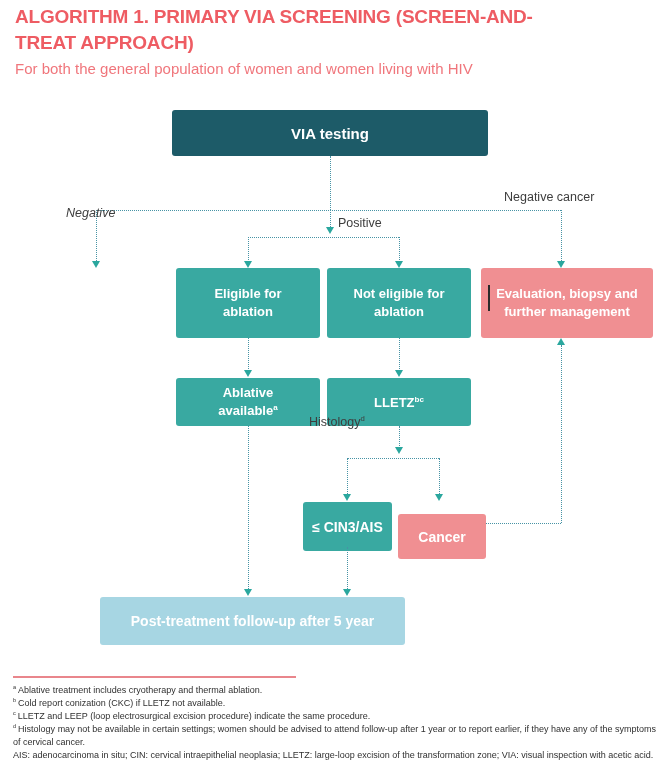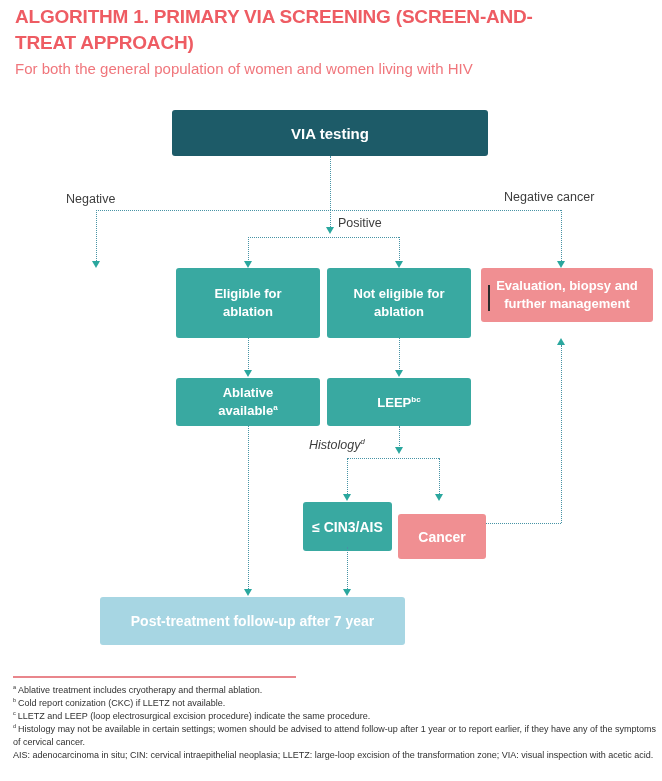--- a/index.html
+++ b/index.html
@@ -57,21 +57,21 @@
   <div class="title">ALGORITHM 1. PRIMARY VIA SCREENING (SCREEN-AND-TREAT APPROACH)</div>
   <div class="subtitle">For both the general population of women and women living with HIV</div>
 
   <div class="node dark" style="left:172px;top:110px;width:316px;height:46px;font-size:15px;">
     <span>VIA testing</span>
   </div>
 
   <div class="vline" style="left:330px;top:156px;height:54px;"></div>
   <div class="hline" style="left:96px;top:210px;width:465px;"></div>
 
-  <div class="edge-label" style="left:66px;top:192px;">Negative</div>
+  <div class="edge-label" style="left:66px;top:206px;font-style:italic;">Negative</div>
   <div class="edge-label" style="left:504px;top:190px;">Negative cancer</div>
 
   <div class="vline" style="left:96px;top:210px;height:51px;"></div>
   <div class="arr-down" style="left:92px;top:261px;"></div>
 
   <div class="vline" style="left:561px;top:210px;height:51px;"></div>
   <div class="arr-down" style="left:557px;top:261px;"></div>
 
   <div class="vline" style="left:330px;top:210px;height:17px;"></div>
   <div class="arr-down" style="left:326px;top:227px;"></div>
@@ -82,43 +82,43 @@
   <div class="arr-down" style="left:244px;top:261px;"></div>
   <div class="vline" style="left:399px;top:237px;height:25px;"></div>
   <div class="arr-down" style="left:395px;top:261px;"></div>
 
   <div class="node teal" style="left:327px;top:268px;width:144px;height:70px;font-size:13px;line-height:1.4;padding:0 12px;">
     <span>Not eligible for ablation</span>
   </div>
   <div class="node teal" style="left:176px;top:268px;width:144px;height:70px;font-size:13px;line-height:1.4;padding:0 12px;">
     <span>Eligible for ablation</span>
   </div>
-  <div class="node salmon" style="left:481px;top:268px;width:172px;height:54px;font-size:13px;line-height:1.4;padding:0 4px;">
+  <div class="node salmon" style="left:481px;top:268px;width:172px;height:70px;font-size:13px;line-height:1.4;padding:0 4px;">
     <span class="caret"></span>
     <span>Evaluation, biopsy and further management</span>
   </div>
 
   <div class="vline" style="left:248px;top:338px;height:33px;"></div>
   <div class="arr-down" style="left:244px;top:370px;"></div>
   <div class="vline" style="left:399px;top:338px;height:33px;"></div>
   <div class="arr-down" style="left:395px;top:370px;"></div>
 
   <div class="node teal" style="left:176px;top:378px;width:144px;height:48px;font-size:13px;line-height:1.4;padding:0 24px;">
     <span><span>Ablative available</span><sup>a</sup></span>
   </div>
   <div class="node teal" style="left:327px;top:378px;width:144px;height:48px;font-size:13px;">
-    <span><span>LEEP</span><sup>bc</sup></span>
+    <span><span>LLETZ</span><sup>bc</sup></span>
   </div>
 
   <div class="vline" style="left:248px;top:426px;height:163px;"></div>
   <div class="arr-down" style="left:244px;top:589px;"></div>
 
   <div class="vline" style="left:399px;top:426px;height:22px;"></div>
   <div class="arr-down" style="left:395px;top:447px;"></div>
-  <div class="edge-label" style="left:309px;top:438px;font-style:italic;"><span>Histology</span><sup>d</sup></div>
+  <div class="edge-label" style="left:309px;top:415px;"><span>Histology</span><sup>d</sup></div>
 
   <div class="hline" style="left:347px;top:458px;width:92px;"></div>
   <div class="vline" style="left:347px;top:458px;height:36px;"></div>
   <div class="arr-down" style="left:343px;top:494px;"></div>
   <div class="vline" style="left:439px;top:458px;height:36px;"></div>
   <div class="arr-down" style="left:435px;top:494px;"></div>
 
   <div class="node teal" style="left:303px;top:502px;width:89px;height:49px;font-size:14px;">
     <span>≤ CIN3/AIS</span>
   </div>
@@ -127,21 +127,21 @@
   </div>
 
   <div class="vline" style="left:347px;top:547px;height:42px;"></div>
   <div class="arr-down" style="left:343px;top:589px;"></div>
 
   <div class="hline" style="left:486px;top:523px;width:75px;"></div>
   <div class="vline" style="left:561px;top:345px;height:178px;"></div>
   <div class="arr-up" style="left:557px;top:338px;"></div>
 
   <div class="node blue" style="left:100px;top:597px;width:305px;height:48px;font-size:14px;">
-    <span>Post-treatment follow-up after 7 year</span>
+    <span>Post-treatment follow-up after 5 year</span>
   </div>
 
   <div class="divider"></div>
   <div class="footnotes">
     <div><sup>a</sup><span>Ablative treatment includes cryotherapy and thermal ablation.</span></div>
     <div><sup>b</sup><span>Cold report conization (CKC) if LLETZ not available.</span></div>
     <div><sup>c</sup><span>LLETZ and LEEP (loop electrosurgical excision procedure) indicate the same procedure.</span></div>
     <div><sup>d</sup><span>Histology may not be available in certain settings; women should be advised to attend follow-up after 1 year or to report earlier, if they have any of the symptoms of cervical cancer.</span></div>
     <div>AIS: adenocarcinoma in situ; CIN: cervical intraepithelial neoplasia; LLETZ: large-loop excision of the transformation zone; VIA: visual inspection with acetic acid.</div>
   </div>

